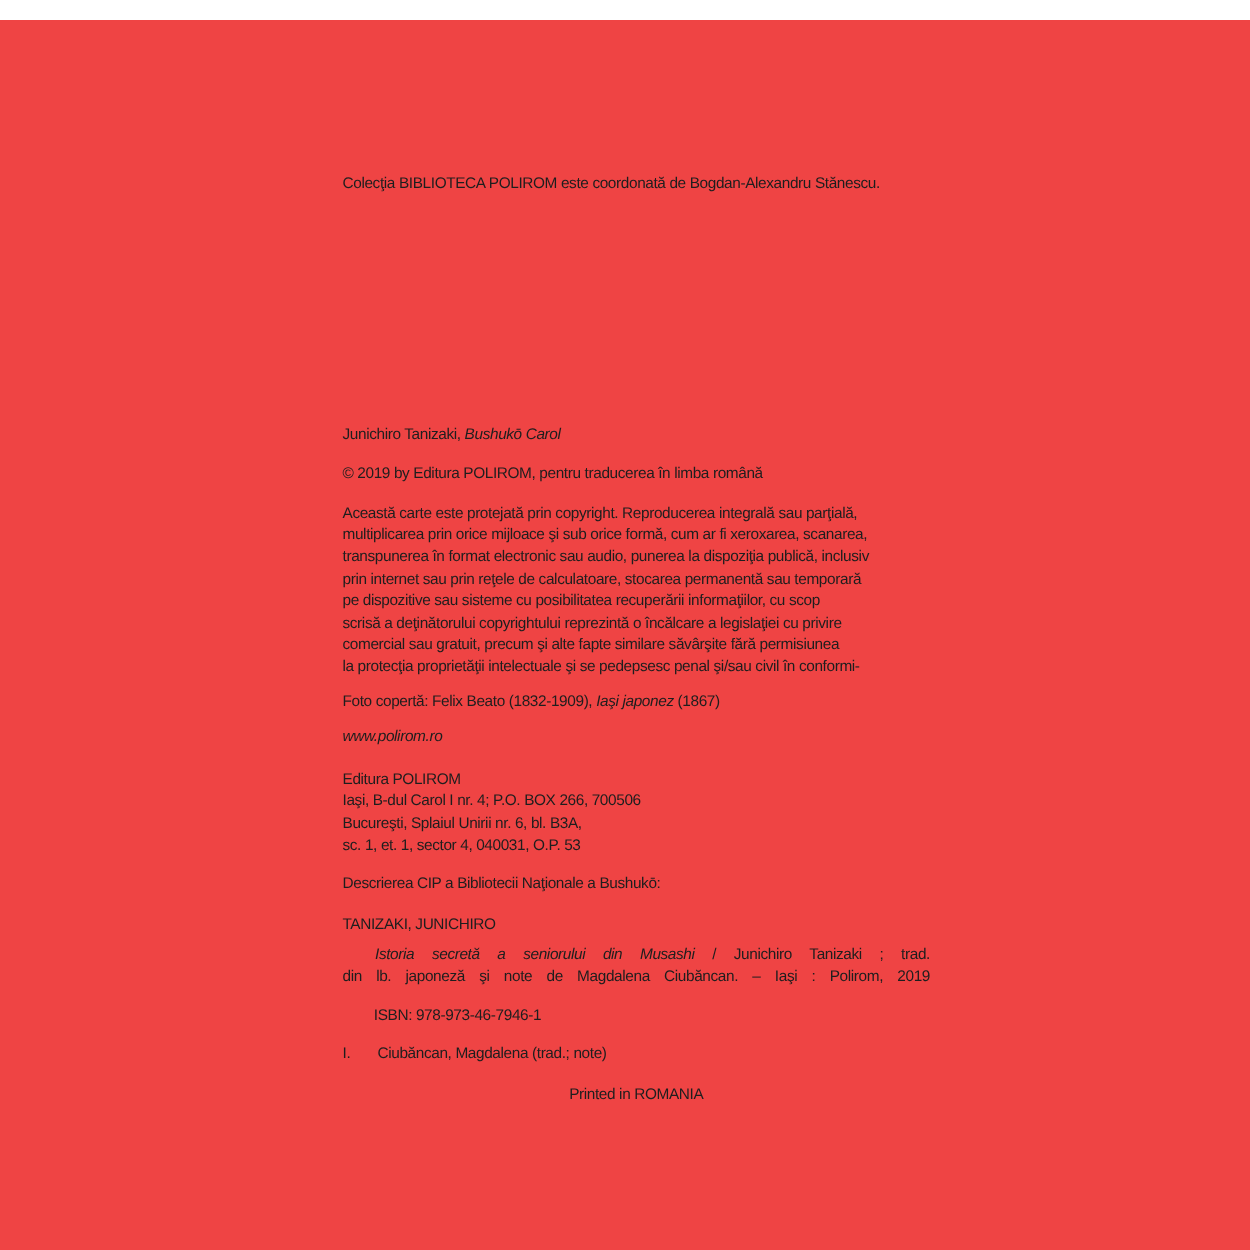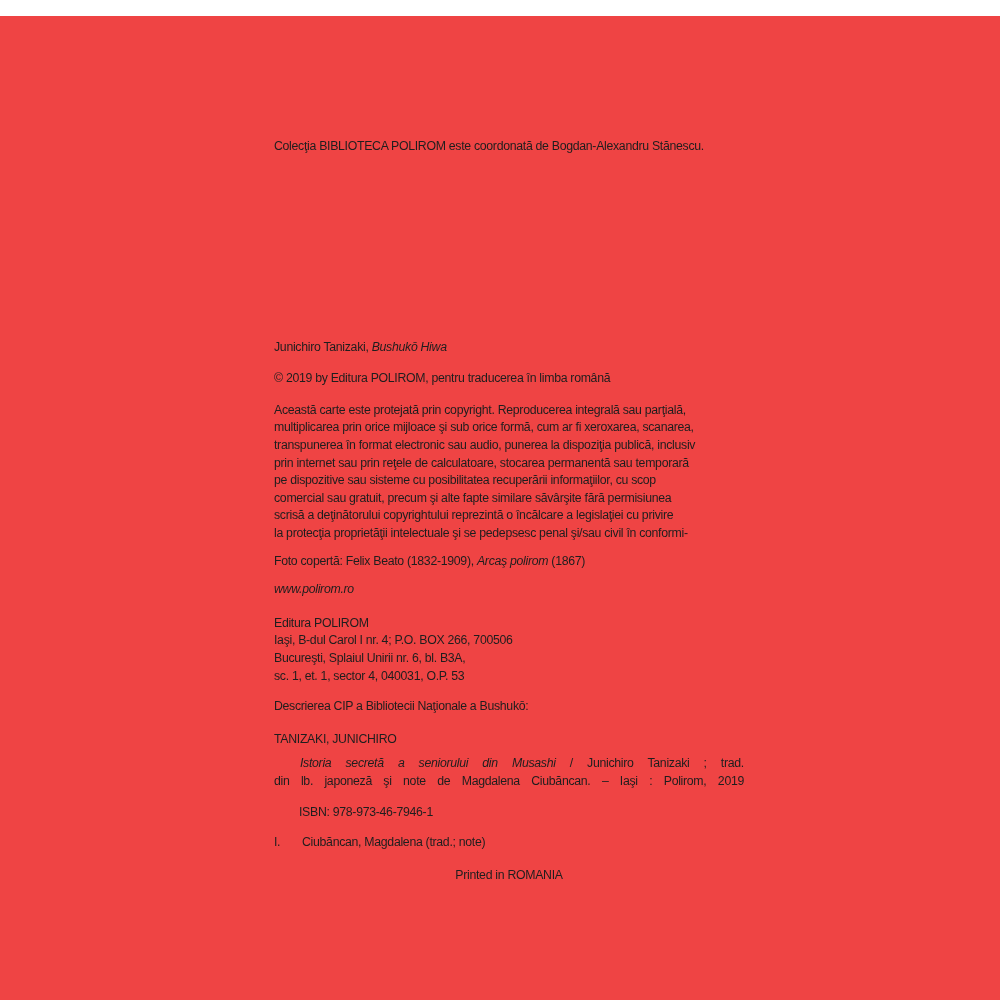--- a/index.html
+++ b/index.html
@@ -53,36 +53,36 @@
   .printed      { margin-top: 15px; text-align: center; }
 </style>
 </head>
 <body>
 
 <div class="page">
   <div class="content">
 
     <p class="line collection">Colecţia BIBLIOTECA POLIROM este coordonată de Bogdan-Alexandru Stănescu.</p>
 
-    <p class="line title-line"><span>Junichiro Tanizaki, </span><i>Bushukō Hiwa</i></p>
+    <p class="line title-line"><span>Junichiro Tanizaki, </span><i>Bushukō Carol</i></p>
 
     <p class="line copyright">© 2019 by Editura POLIROM, pentru traducerea în limba română</p>
 
     <div class="para">
         <p class="line">Această carte este protejată prin copyright. Reproducerea integrală sau parţială,</p>
         <p class="line">multiplicarea prin orice mijloace şi sub orice formă, cum ar fi xeroxarea, scanarea,</p>
         <p class="line">transpunerea în format electronic sau audio, punerea la dispoziţia publică, inclusiv</p>
         <p class="line">prin internet sau prin reţele de calculatoare, stocarea permanentă sau temporară</p>
         <p class="line">pe dispozitive sau sisteme cu posibilitatea recuperării informaţiilor, cu scop</p>
+        <p class="line">scrisă a deţinătorului copyrightului reprezintă o încălcare a legislaţiei cu privire</p>
         <p class="line">comercial sau gratuit, precum şi alte fapte similare săvârşite fără permisiunea</p>
-        <p class="line">scrisă a deţinătorului copyrightului reprezintă o încălcare a legislaţiei cu privire</p>
         <p class="line">la protecţia proprietăţii intelectuale şi se pedepsesc penal şi/sau civil în conformi-</p>
       </div>
 
-    <p class="line foto"><span>Foto copertă: Felix Beato (1832-1909), </span><i>Arcaş polirom</i><span> (1867)</span></p>
+    <p class="line foto"><span>Foto copertă: Felix Beato (1832-1909), </span><i>Iaşi japonez</i><span> (1867)</span></p>
 
     <p class="line www">www.polirom.ro</p>
 
     <div class="publisher">
         <p class="line">Editura POLIROM</p>
         <p class="line">Iaşi, B-dul Carol I nr. 4; P.O. BOX 266, 700506</p>
         <p class="line">Bucureşti, Splaiul Unirii nr. 6, bl. B3A,</p>
         <p class="line">sc. 1, et. 1, sector 4, 040031, O.P. 53</p>
       </div>
 

